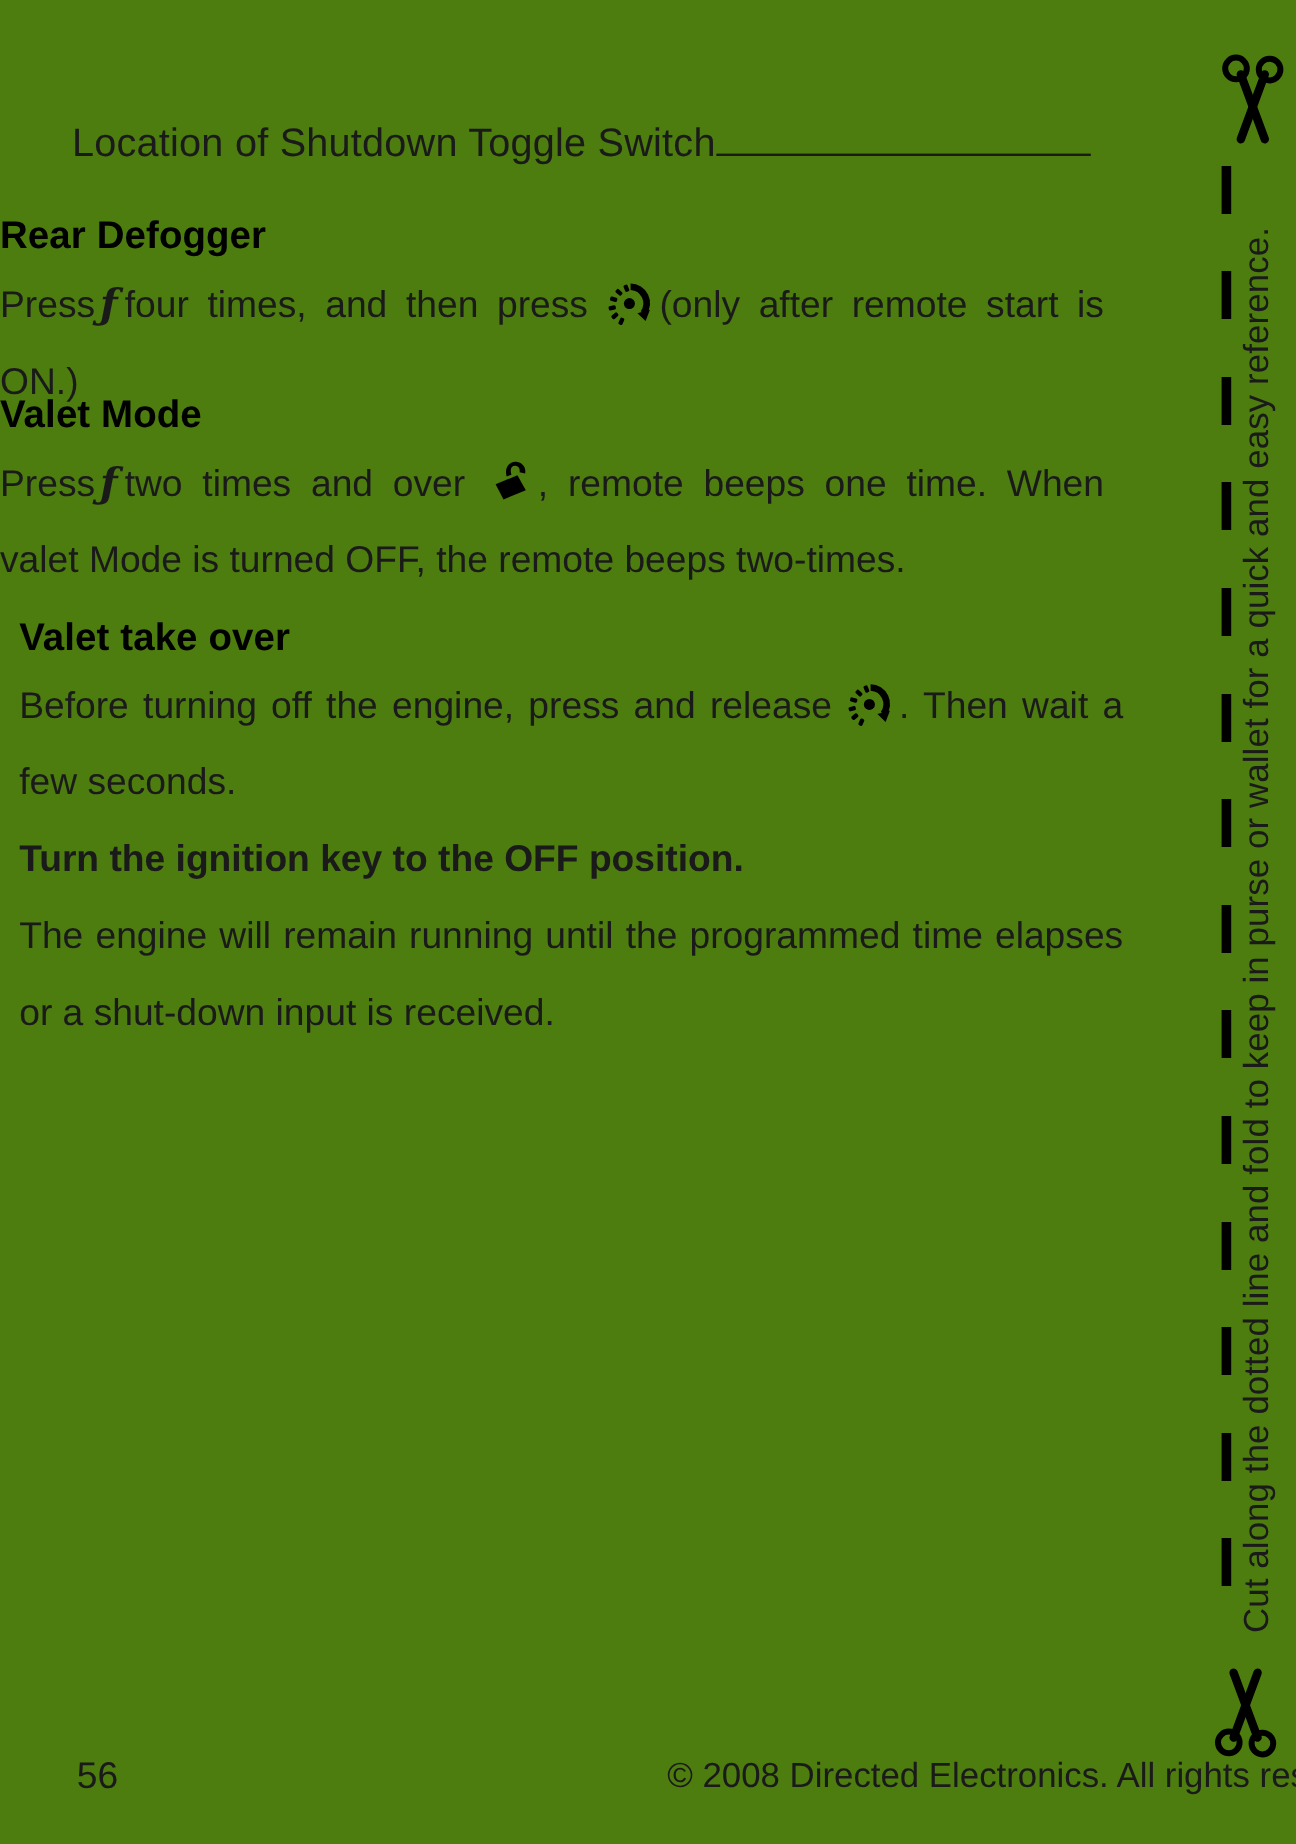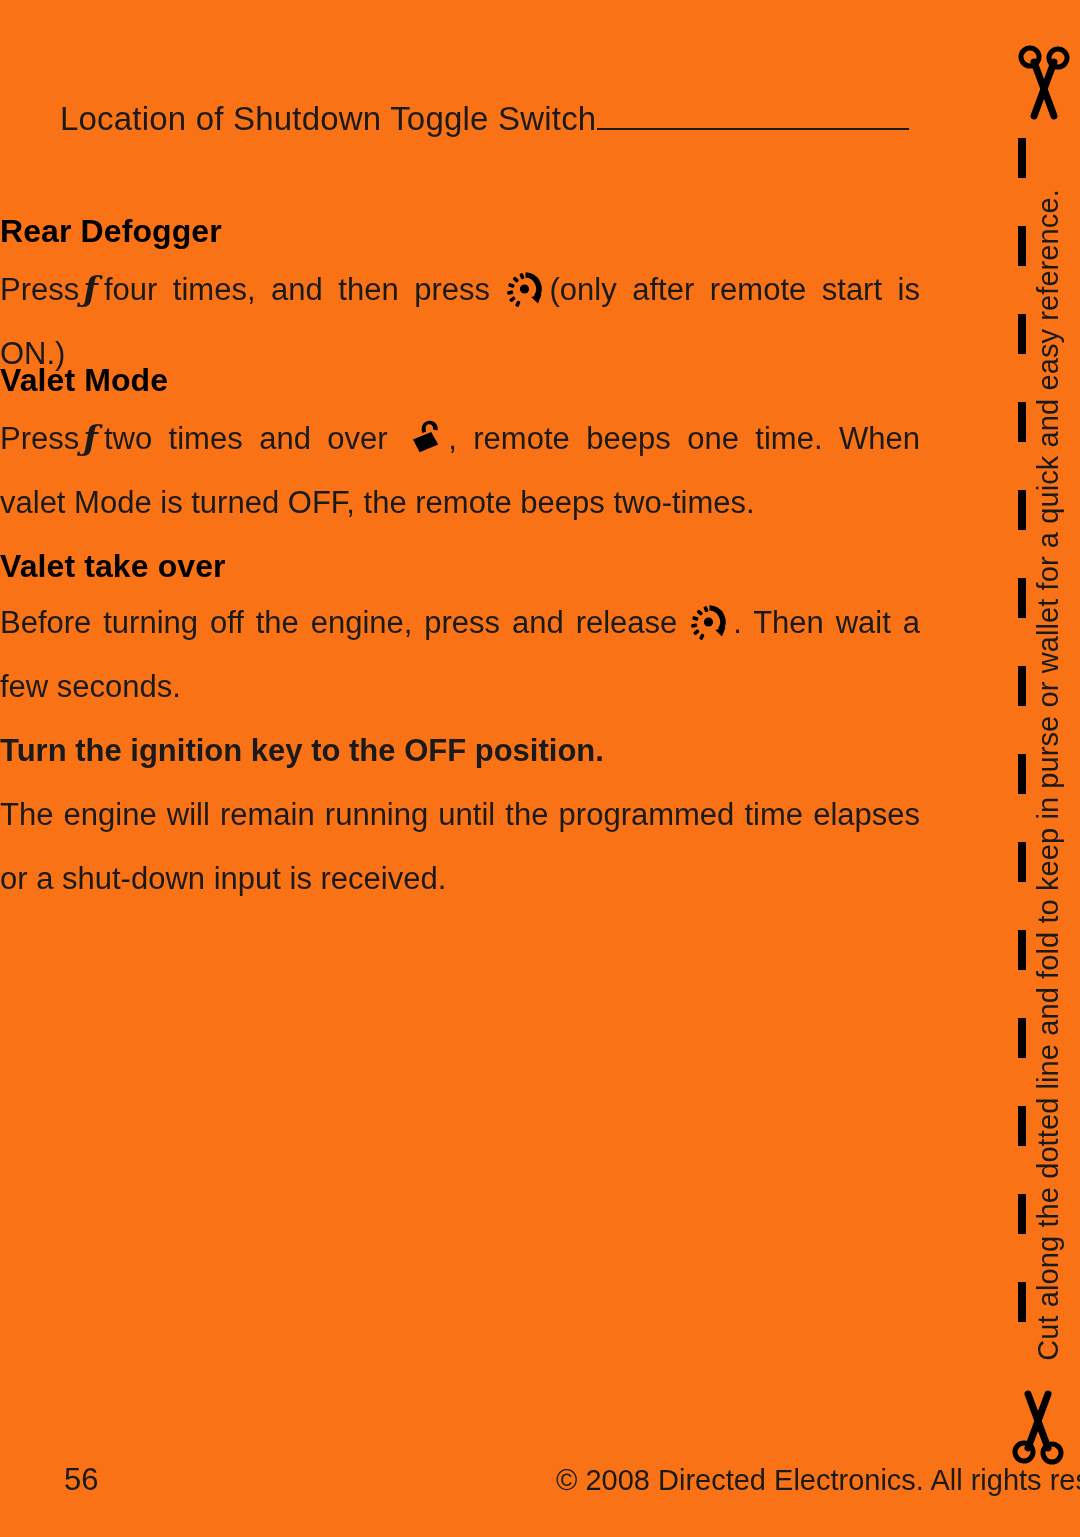--- a/index.html
+++ b/index.html
@@ -8,21 +8,21 @@
     background: #ffffff;
   }
   body {
     font-family: "Liberation Sans", sans-serif;
     color: #000000;
   }
   #page {
     position: relative;
     width: 1080px;
     height: 1537px;
-    background: #f97316;
+    background: #4d7c0f;
     overflow: hidden;
   }
 
   .fill-line-row {
     position: absolute;
     left: 60px;
     top: 100px;
     width: 880px;
     display: flex;
     align-items: baseline;
@@ -64,23 +64,23 @@
     font-weight: bold;
   }
 
   .blk {
     position: absolute;
     left: 0;
     width: 920px;
   }
   #blk-defogger { top: 178px; }
   #blk-valet-mode { top: 327px; }
-  #blk-valet-take-over { top: 513px; }
-
-  .blk .section-title { margin-bottom: 6px; margin-top: 35px; }
+  #blk-valet-take-over { top: 513px; padding-left: 16px; }
+
+  .blk .section-title { margin-bottom: 6px; }
 
   
   .fsym {
     font-family: "DejaVu Serif", serif;
     font-style: italic;
     font-weight: 700;
     font-size: 34px;
     padding: 0 6px 0 4px;
     position: relative;
     top: 1px;

